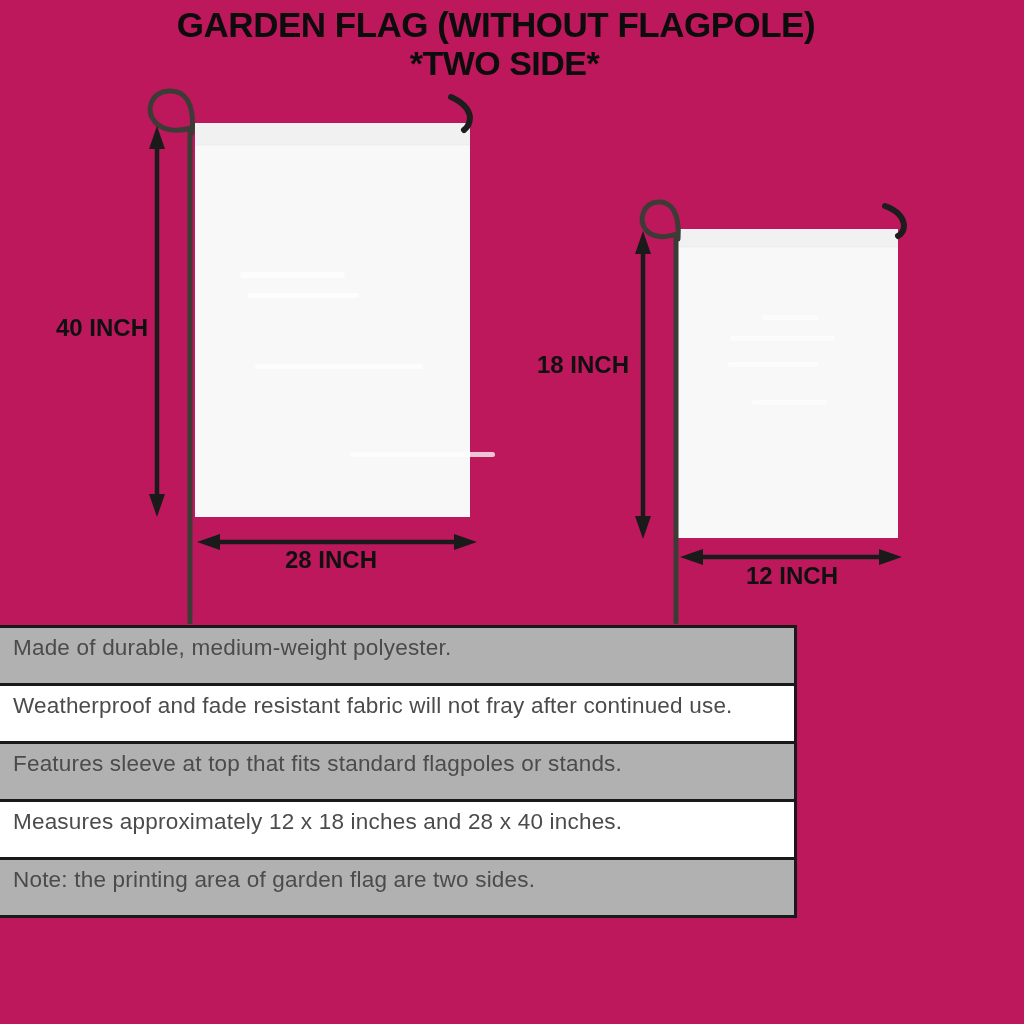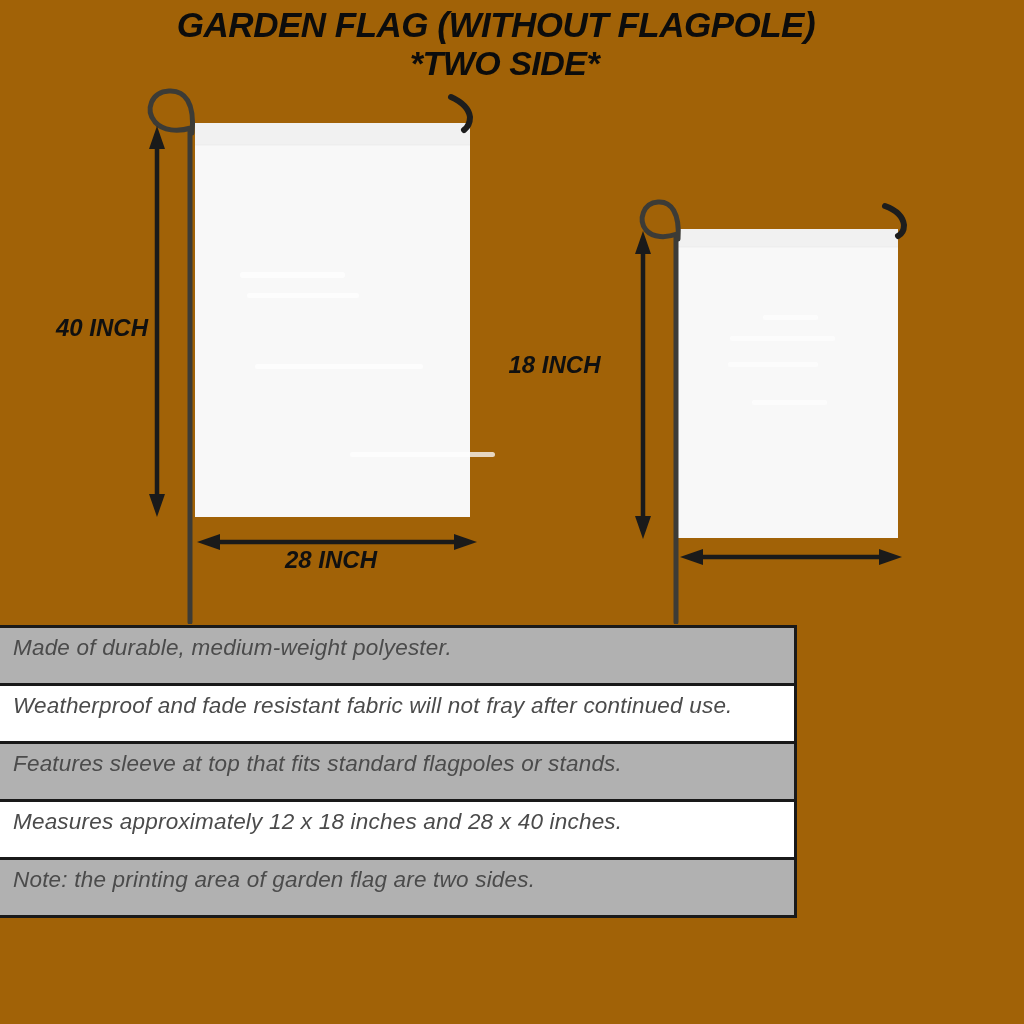--- a/index.html
+++ b/index.html
@@ -1,30 +1,30 @@
 <!DOCTYPE html>
 <html><head>
 <meta charset="utf-8">
 <style>
   html,body{margin:0;padding:0;background:#ffffff;}
   #stage{
-    position:relative;width:1024px;height:1024px;background:#a16207;
-    overflow:hidden;font-family:"Liberation Sans",sans-serif;font-style:italic;
+    position:relative;width:1024px;height:1024px;background:#be185d;
+    overflow:hidden;font-family:"Liberation Sans",sans-serif;
   }
   
   .title-block{position:absolute;top:5px;left:0;width:992px;text-align:center;color:#0c0c0c;}
   .title-line1{font-size:35px;font-weight:800;letter-spacing:-0.5px;line-height:40px;}
   .title-line2{font-size:34px;font-weight:800;letter-spacing:-0.5px;line-height:36px;padding-left:17px;}
   
   #diagram-svg{position:absolute;top:0;left:0;}
   
   .dim-label{position:absolute;font-weight:800;color:#101010;font-size:24px;letter-spacing:0px;}
   #label-40{top:314px;left:28px;width:120px;text-align:right;}
   #label-28{top:546px;left:256px;width:150px;text-align:center;}
-  #label-18{top:351px;left:497px;width:115px;text-align:center;}
+  #label-18{top:351px;left:537px;width:115px;text-align:left;}
   #label-12{top:562px;left:717px;width:150px;text-align:center;}
   
   .feature-table{position:absolute;top:625px;left:-3px;width:800px;}
   .feature-row{
     box-sizing:border-box;height:61px;border:3px solid #191919;
     font-size:22.5px;color:#4b4b4b;padding:7px 6px 0 13px;letter-spacing:0.2px;
     background:#ffffff;
   }
   .feature-row + .feature-row{margin-top:-3px;}
   .feature-row.gray{background:#b1b1b1;}
@@ -92,20 +92,21 @@
         <line x1="697" y1="557" x2="886" y2="557" stroke-width="4.5"></line>
         <polygon points="680,557 703,549 703,565" stroke="none"></polygon>
         <polygon points="902,557 879,549 879,565" stroke="none"></polygon>
       </g>
     </g>
   </svg>
 
   <div id="label-40" class="dim-label">40 INCH</div>
   <div id="label-28" class="dim-label">28 INCH</div>
   <div id="label-18" class="dim-label">18 INCH</div>
+  <div id="label-12" class="dim-label">12 INCH</div>
 
   <div class="feature-table">
     <div class="feature-row gray">Made of durable, medium-weight polyester.</div>
     <div class="feature-row">Weatherproof and fade resistant fabric will not fray after continued use.</div>
     <div class="feature-row gray">Features sleeve at top that fits standard flagpoles or stands.</div>
     <div class="feature-row">Measures approximately 12 x 18 inches and 28 x 40 inches.</div>
     <div class="feature-row gray">Note: the printing area of garden flag are two sides.</div>
   </div>
 
 </div>

